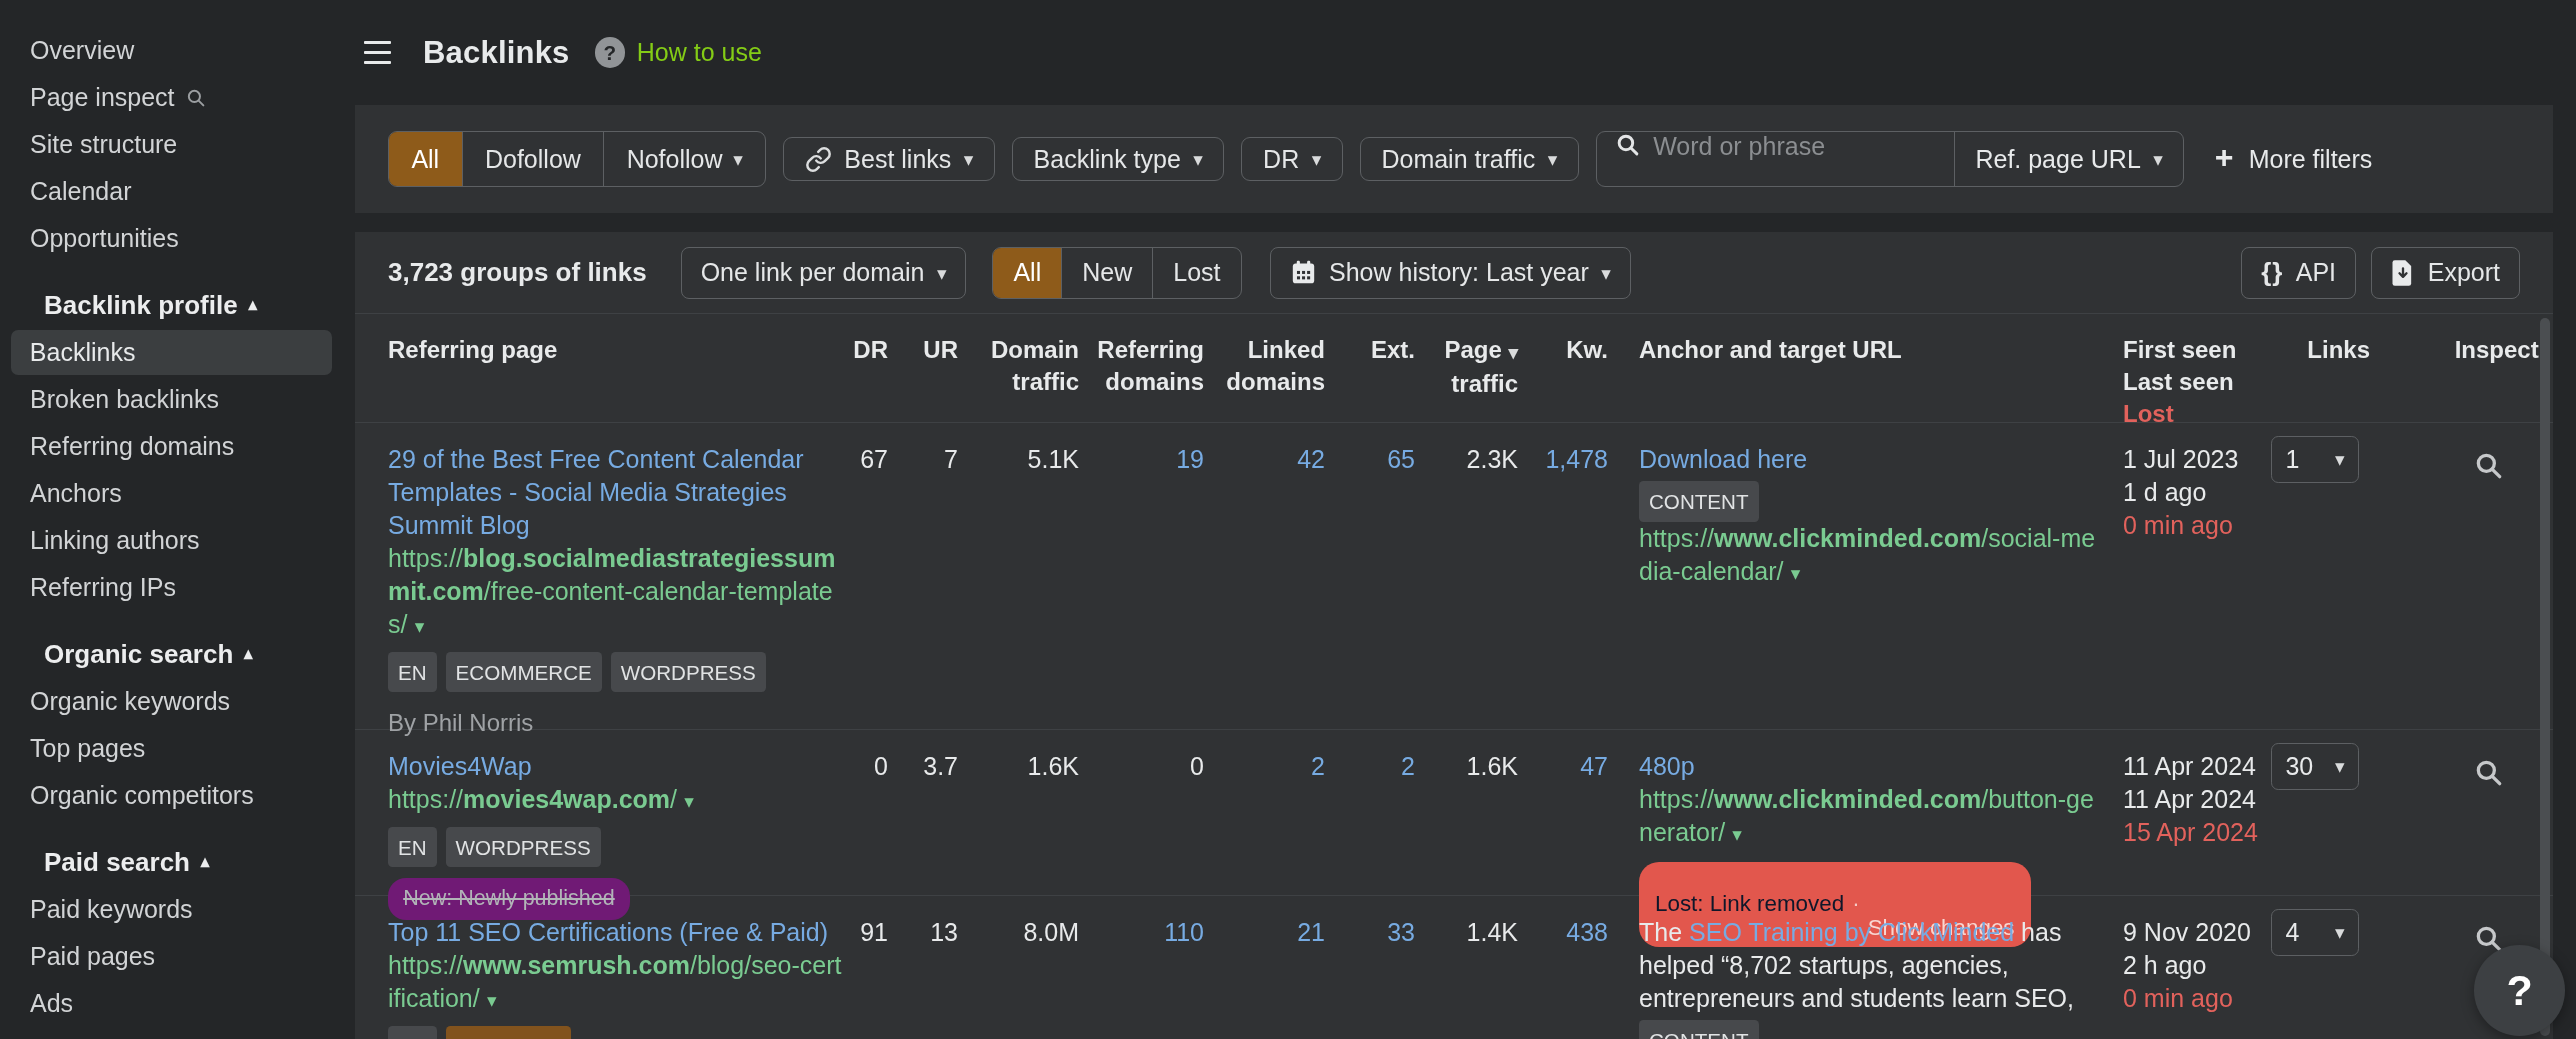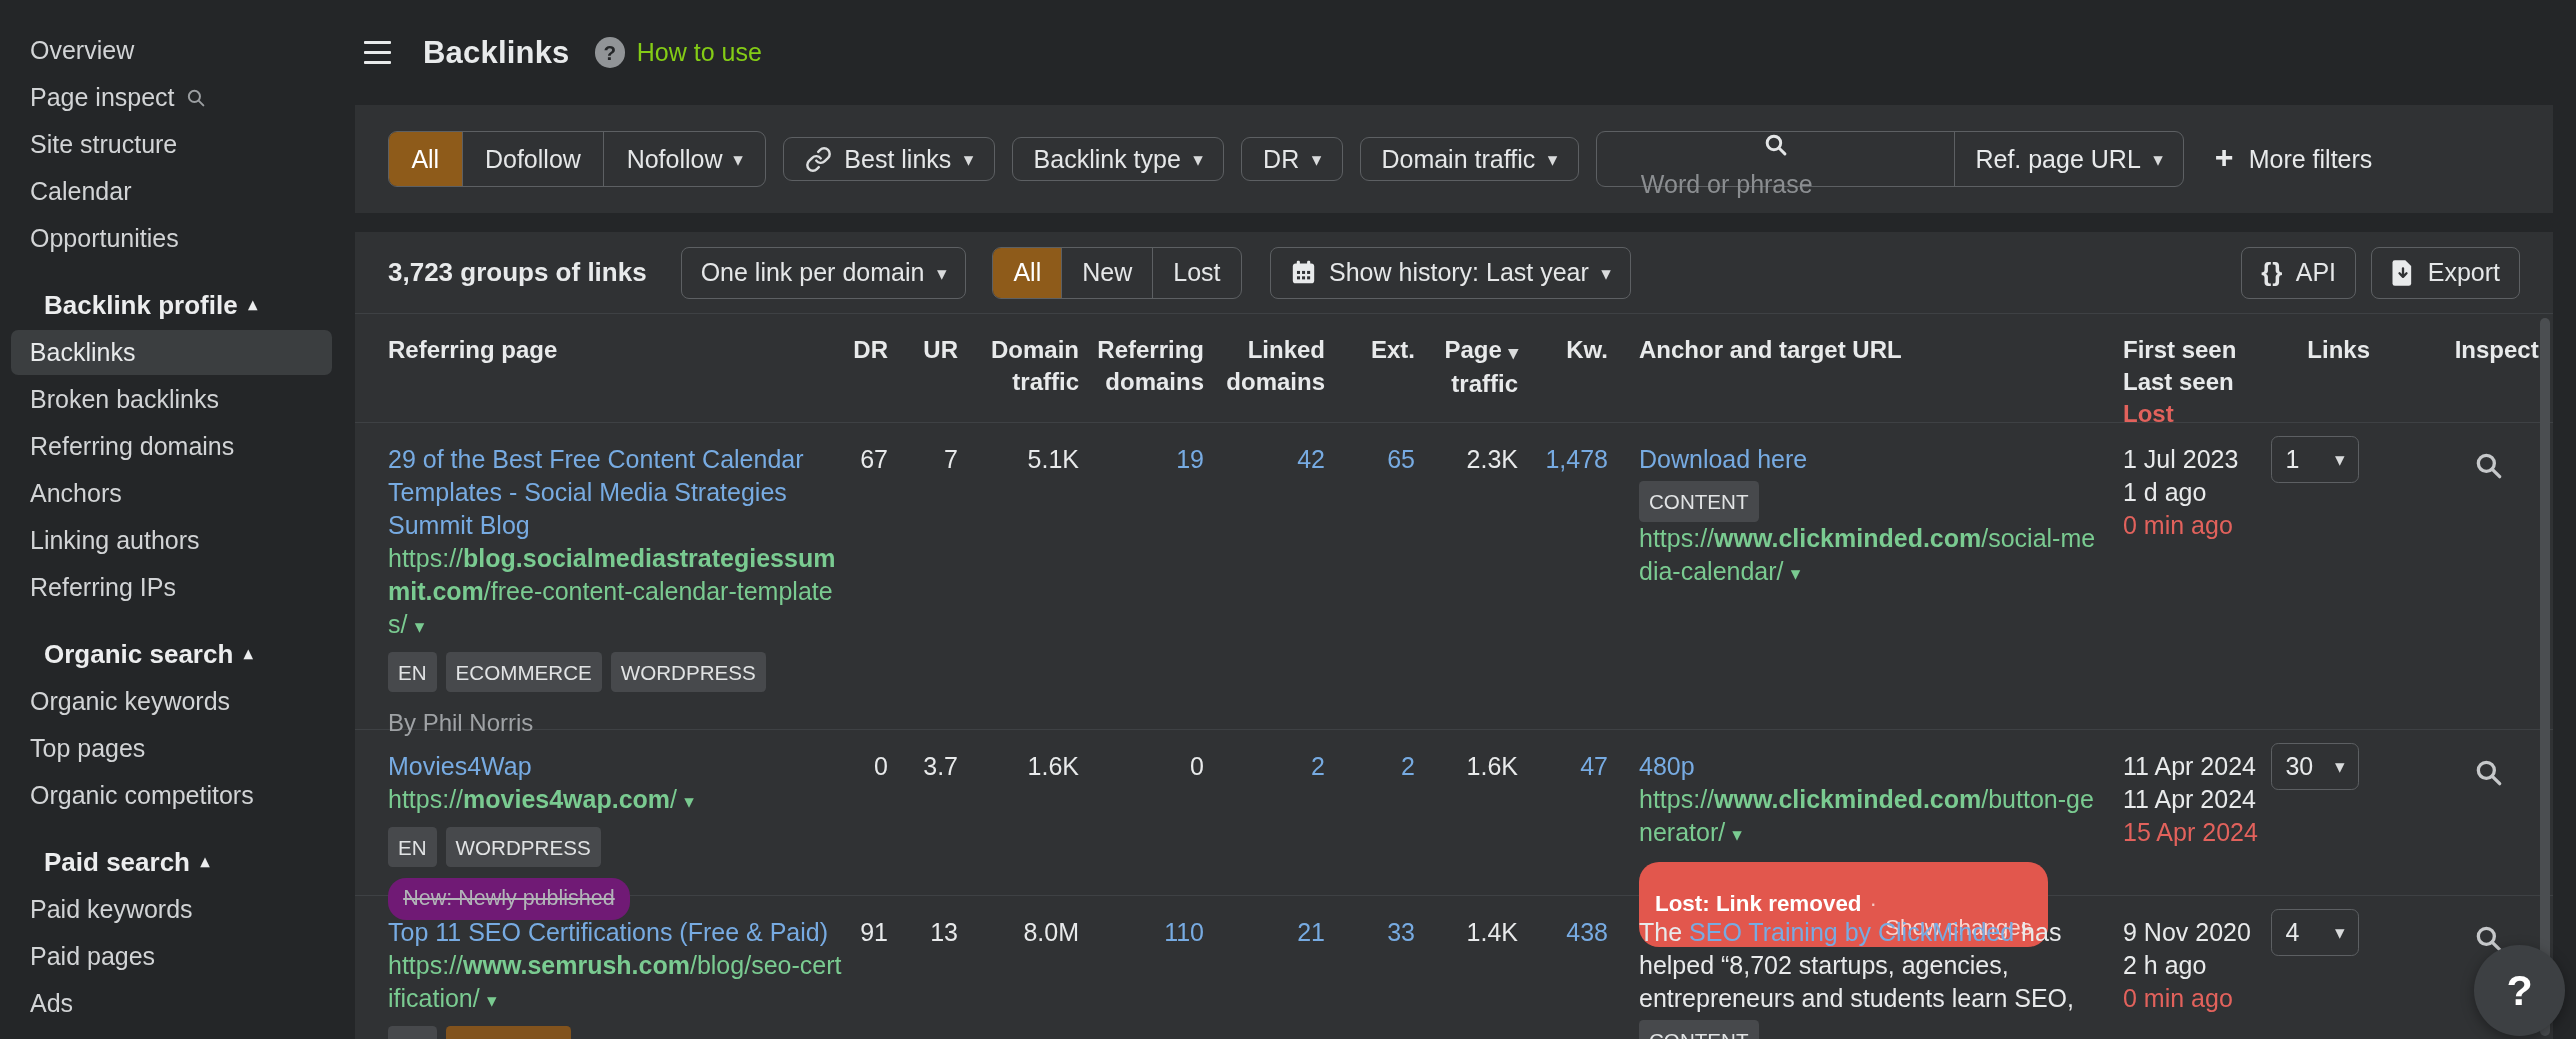--- a/index.html
+++ b/index.html
@@ -38,21 +38,21 @@
   
   .filter-panel { height:108px; display:flex; align-items:center; padding-left:33px; gap:17px; }
   .segmented { display:flex; align-items:stretch; border:0.9px solid #5d6063; border-radius:9px; overflow:hidden; height:56px; flex:none; }
   .segment { display:flex; align-items:center; gap:10.8px; padding:0 22.4px; font-size:25px; border-left:0.9px solid #5d6063; cursor:pointer; color:#e5e7e8; }
   .segment:first-child { border-left:none; }
   .segment.active { background:#8e5b1a; color:#fff; }
   .btn { height:44px; border:0.9px solid #5d6063; border-radius:9px; display:flex; align-items:center;
     gap:12.5px; padding:0 20.6px; font-size:25px; color:#e5e7e8; background:transparent; cursor:pointer; flex:none; }
   .caret { font-size:19px; color:#d9dbdc; position:relative; top:0.9px; }
   .search-group { display:flex; height:56px; border:0.9px solid #5d6063; border-radius:9px; flex:none; }
-  .search-box { display:flex; align-items:center; gap:13.4px; padding:0 18px; width:357px;flex-direction:column; }
+  .search-box { display:flex; align-items:flex-start; gap:13.4px; padding:0 18px; width:357px; }
   .search-input { background:transparent; border:none; outline:none; color:#e8eaeb; font-size:25px; width:269px; font-family:inherit; }
   .search-input::placeholder { color:#8b8e91; }
   .ref-btn { display:flex; align-items:center; gap:12.5px; padding:0 20.6px; border-left:0.9px solid #5d6063; font-size:25px; cursor:pointer; }
   .more-filters { display:flex; align-items:center; gap:15.2px; font-size:25px; margin-left:13.4px; cursor:pointer; flex:none; }
   .plus-glyph { font-size:32px; font-weight:bold; color:#e8eaeb; line-height:1; position:relative; top:-1.8px; }
   
   .content-panel { margin-top:19px; height:808px; position:relative; overflow:hidden; }
   .toolbar { height:82px; display:flex; align-items:center; padding:0 33px; border-bottom:0.9px solid #3e4144; }
   .tb-count { font-size:26px; font-weight:bold; }
   .tb-btn { height:52px; border:0.9px solid #5d6063; border-radius:8px; display:flex; align-items:center;
@@ -80,21 +80,21 @@
   .num { color:#e8eaeb; }
   .tags { display:flex; gap:9px; margin-top:9px; }
   .tag { background:#47494c; color:#e1e3e4; font-size:20.6px; padding:3.6px 10px; border-radius:4.5px; white-space:nowrap; }
   .tag.best { background:#82531d; color:#f5ecdf; }
   .byline { margin-top:14.3px; color:#9fa2a5; font-size:24px; }
   .status-pill { display:inline-block; margin-top:10.8px; background:#701a75; color:#b2b5b8;
     font-size:21.5px; padding:4.5px 15.2px; border-radius:18px; text-decoration:line-through; }
   .content-tag { display:inline-block; margin-top:5.4px; }
   .lost-pill { display:inline-flex; align-items:center; gap:8px; margin-top:10.8px; background:#e2574d;
     border-radius:20px; padding:6.3px 16px; font-size:22.4px; line-height:1.1; cursor:pointer; }
-  .lost-pill .lbl { font-weight:bold; color:#ffffff; }
+  .lost-pill .lbl { font-weight:normal; color:#0f172a; }
   .lost-pill .sep { color:#f4c9c4; }
   .lost-pill .act { color:#f8d6d1;margin-top:48px; }
   .links-box { margin-top:12.5px; width:88px; height:47px; border:0.9px solid #5d6063; border-radius:7.2px;
     display:flex; align-items:center; justify-content:space-between; padding:0 13.4px; font-size:25px; cursor:pointer; }
   .inspect-cell { display:flex; justify-content:flex-end; padding-right:50px; padding-top:29px; }
   .vscroll { position:absolute; top:86px; bottom:3.6px; right:2.7px; width:10px; background:#4b4e51; border-radius:5.4px; }
   
   .help-fab { position:absolute; right:10.8px; bottom:3.6px; width:91px; height:91px; border-radius:50%;
     background:#3d4043; color:#fff; font-size:43px; font-weight:bold;
     display:flex; align-items:center; justify-content:center; cursor:pointer; box-shadow:0 3.6px 12.5px rgba(0,0,0,.35); }

